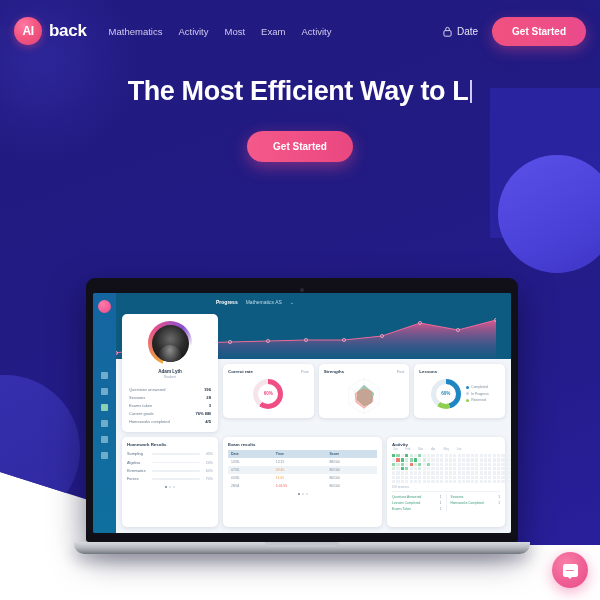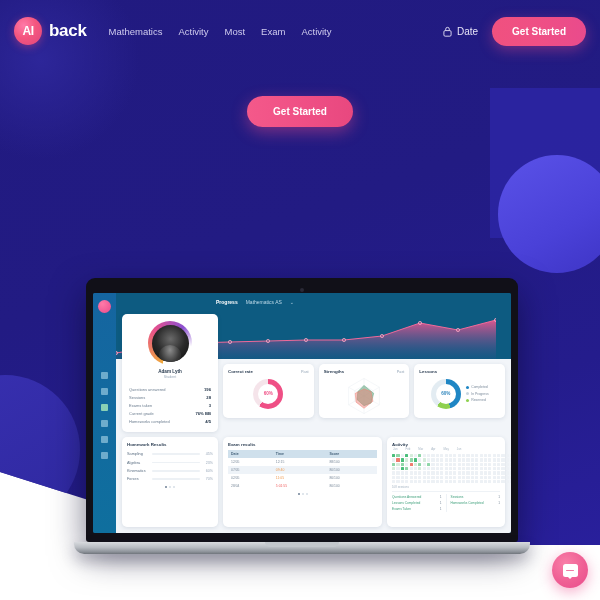--- a/index.html
+++ b/index.html
@@ -303,20 +303,24 @@
           <rect x="1" y="5" width="8" height="6.2" rx="1.4" fill="none" stroke="#e6e3f7" stroke-width="1"></rect>
           <path d="M3 5V3.4a2 2 0 0 1 4 0V5" fill="none" stroke="#e6e3f7" stroke-width="1"></path>
         </svg>
         <span>Date</span>
       </div>
       <button class="btn-get-started-nav">Get Started</button>
     </div>
   </div>
 
   <div class="hero-copy">
+    <div class="headline">
+      <span>The Most Efficient Way to</span>
+      <span>L</span><span class="caret"></span>
+    </div>
     <div class="cta-row">
       <button class="btn-cta-primary">Get Started</button>
     </div>
   </div>
 
   <div class="laptop">
     <div class="laptop-lid">
       <div class="laptop-notch">
           <span></span>
         </div>

